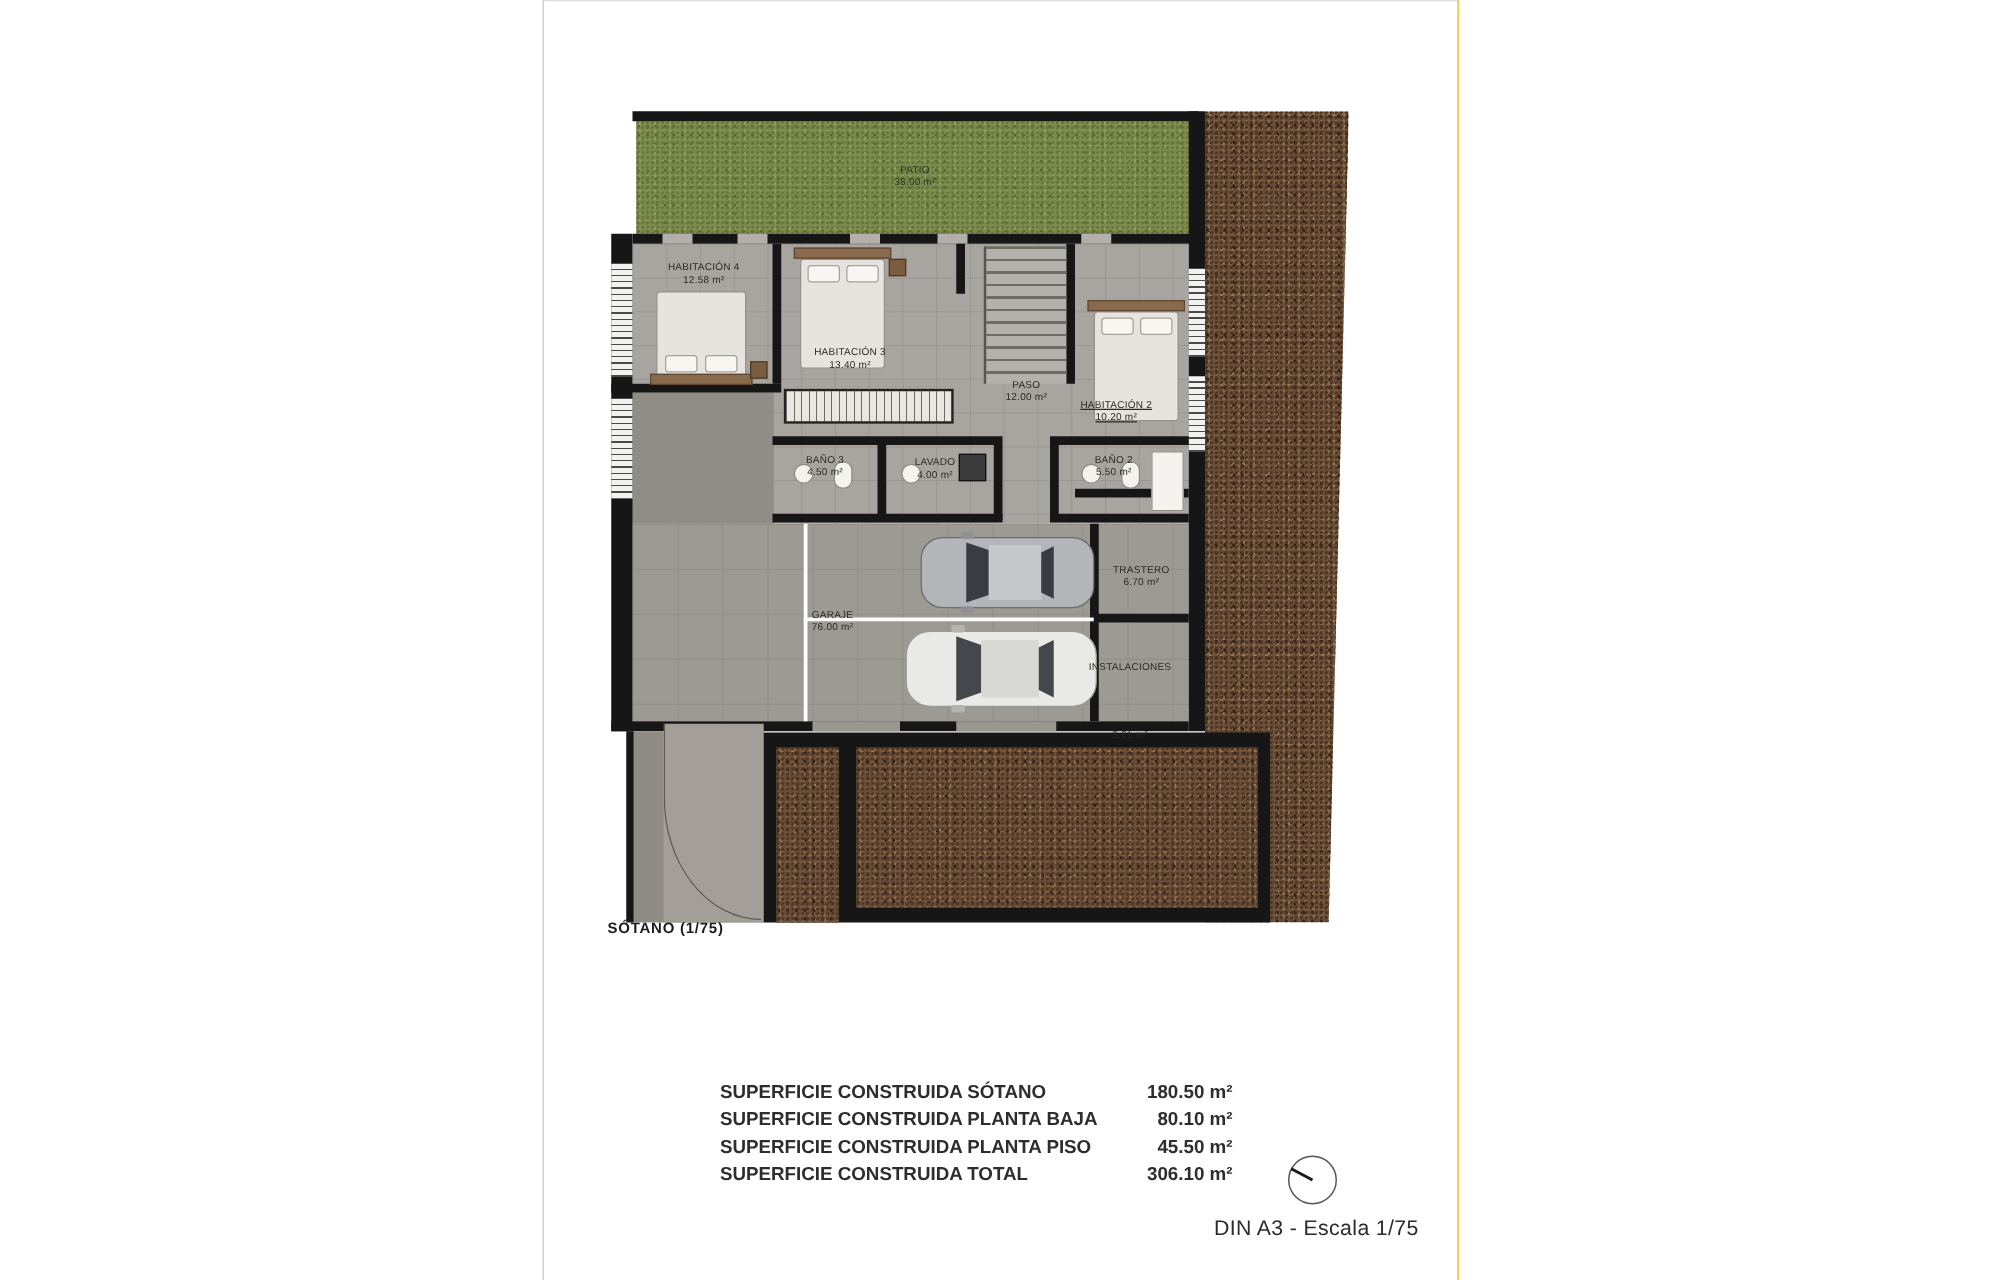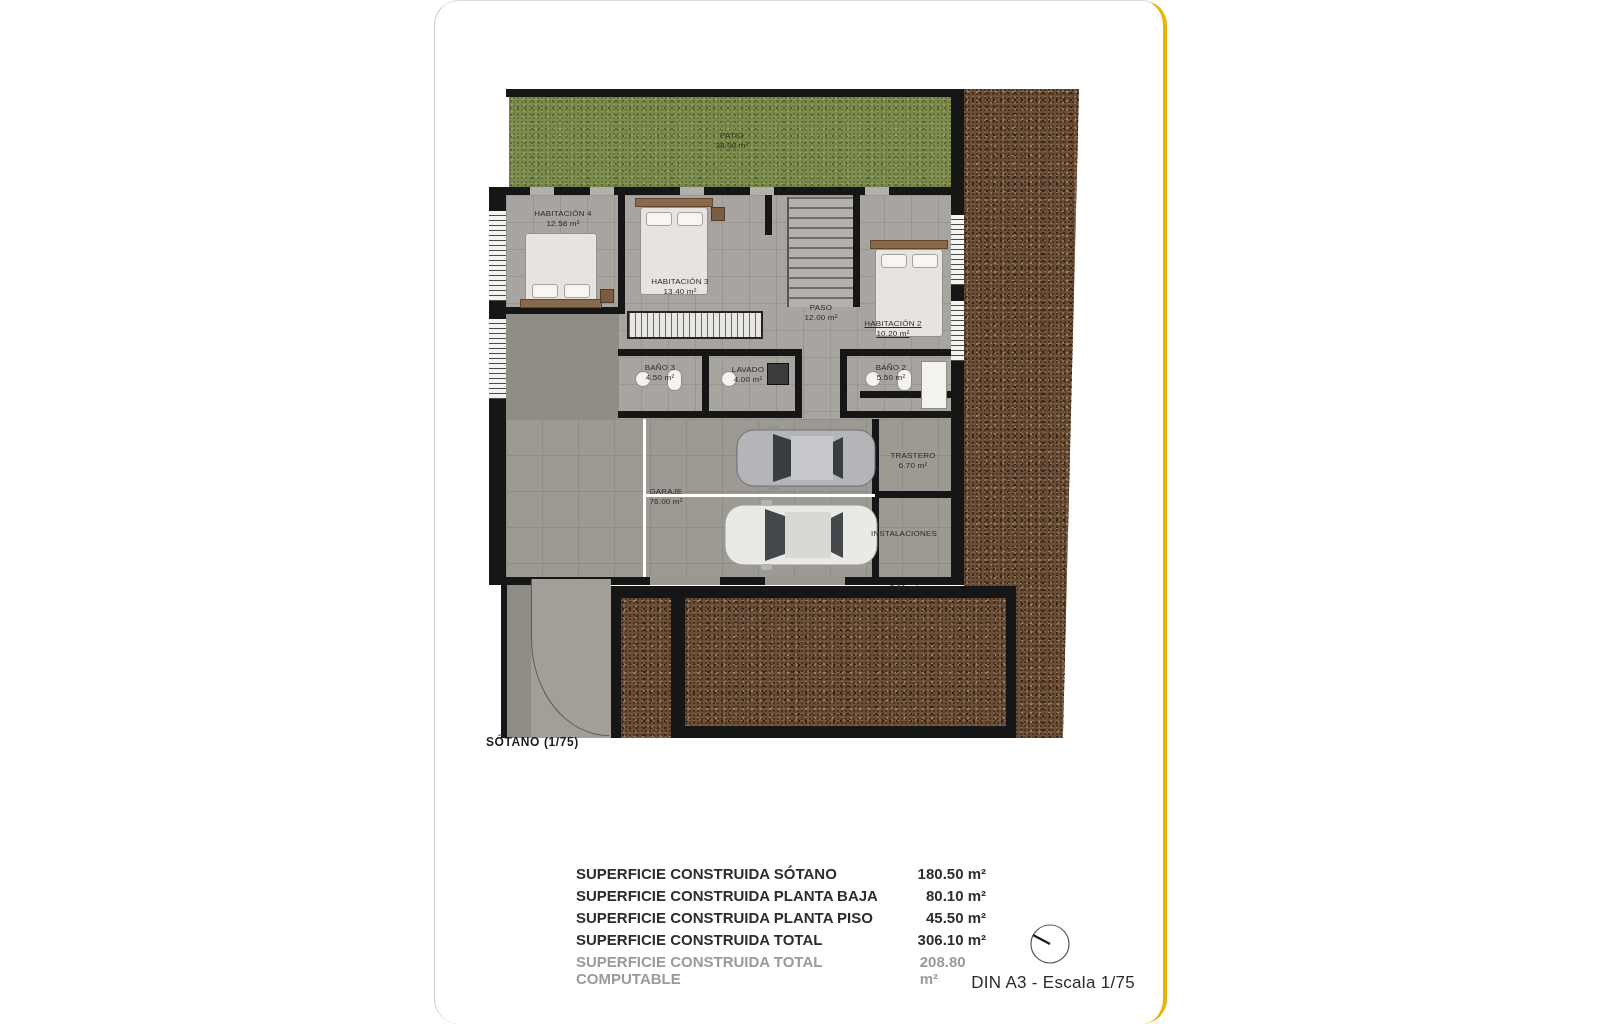--- a/index.html
+++ b/index.html
@@ -1,20 +1,20 @@
 <!DOCTYPE html>
 <html><head>
 <meta charset="utf-8">
 <style>
   * { margin:0; padding:0; box-sizing:border-box; }
   html,body { width:1600px; height:1024px; background:#ffffff; overflow:hidden;
               font-family:"Liberation Sans", sans-serif; }
   #page { position:absolute; left:434px; top:0; width:733px; height:1024px;
-          background:#ffffff; border-left:1px solid #c9c9c9; border-right:4px solid #eab308;
-          border-top:1px solid #dddddd;border-radius:25px; }
+          background:#ffffff; border-left:1px solid #c9c9c9; border-right:1px solid #eab308;
+          border-top:1px solid #dddddd; }
   .abs { position:absolute; }
   .wall { position:absolute; background:#161616; }
 
   
   .grass { background-color:#7d8b4e;
     background-image:
       radial-gradient(circle at 1px 1px, #66753b 30%, transparent 32%),
       radial-gradient(circle at 3px 2px, #93a15e 24%, transparent 26%),
       radial-gradient(circle at 2px 4px, #55632f 18%, transparent 20%);
     background-size:4px 4px,6px 6px,7px 7px; }
@@ -243,24 +243,20 @@
     <span>80.10 m²</span>
   </div>
   <div class="srow" style="top:908px;">
     <span>SUPERFICIE CONSTRUIDA PLANTA PISO</span>
     <span>45.50 m²</span>
   </div>
   <div class="srow" style="top:930px;">
     <span>SUPERFICIE CONSTRUIDA TOTAL</span>
     <span>306.10 m²</span>
   </div>
-  <div class="srow muted" style="top:952px;">
-    <span>SUPERFICIE CONSTRUIDA TOTAL COMPUTABLE</span>
-    <span>208.80 m²</span>
-  </div>
 
   <svg class="abs" style="left:588px; top:916px;" width="52" height="52" viewBox="0 0 52 52">
     <circle cx="27" cy="27" r="19" fill="none" stroke="#555" stroke-width="1.2"></circle>
     <line x1="27" y1="27" x2="10" y2="18" stroke="#1b1b1b" stroke-width="2.4"></line>
   </svg>
   <div class="footer-note">DIN A3 - Escala 1/75</div>
 
 </div>
 
 </body></html>

